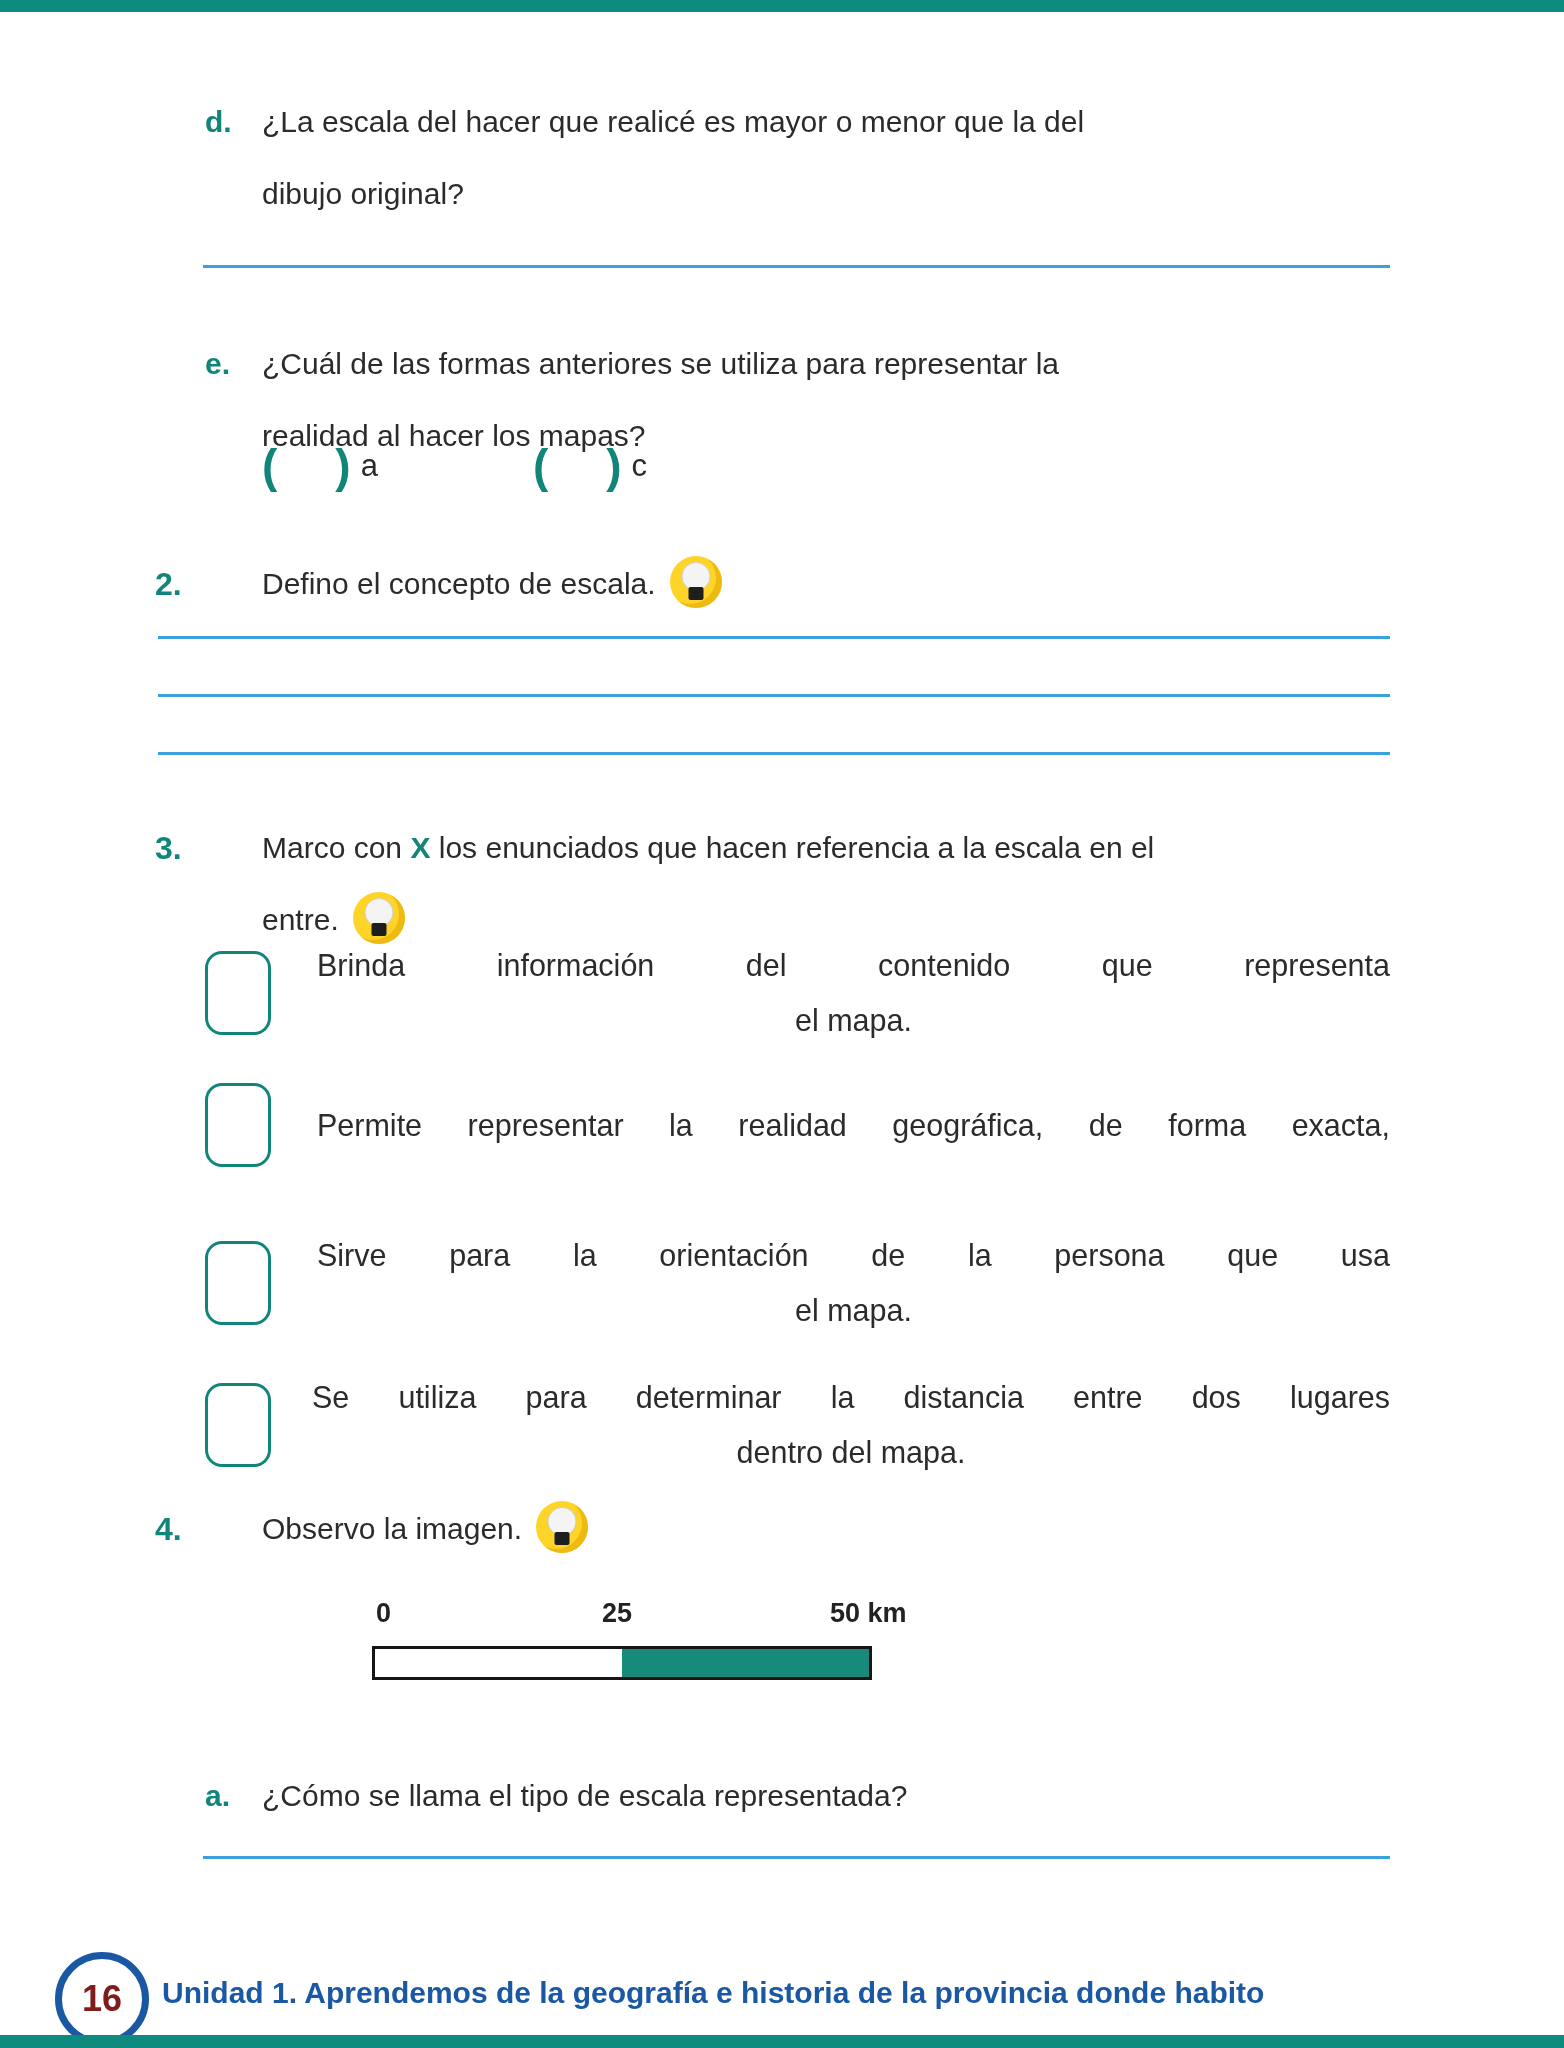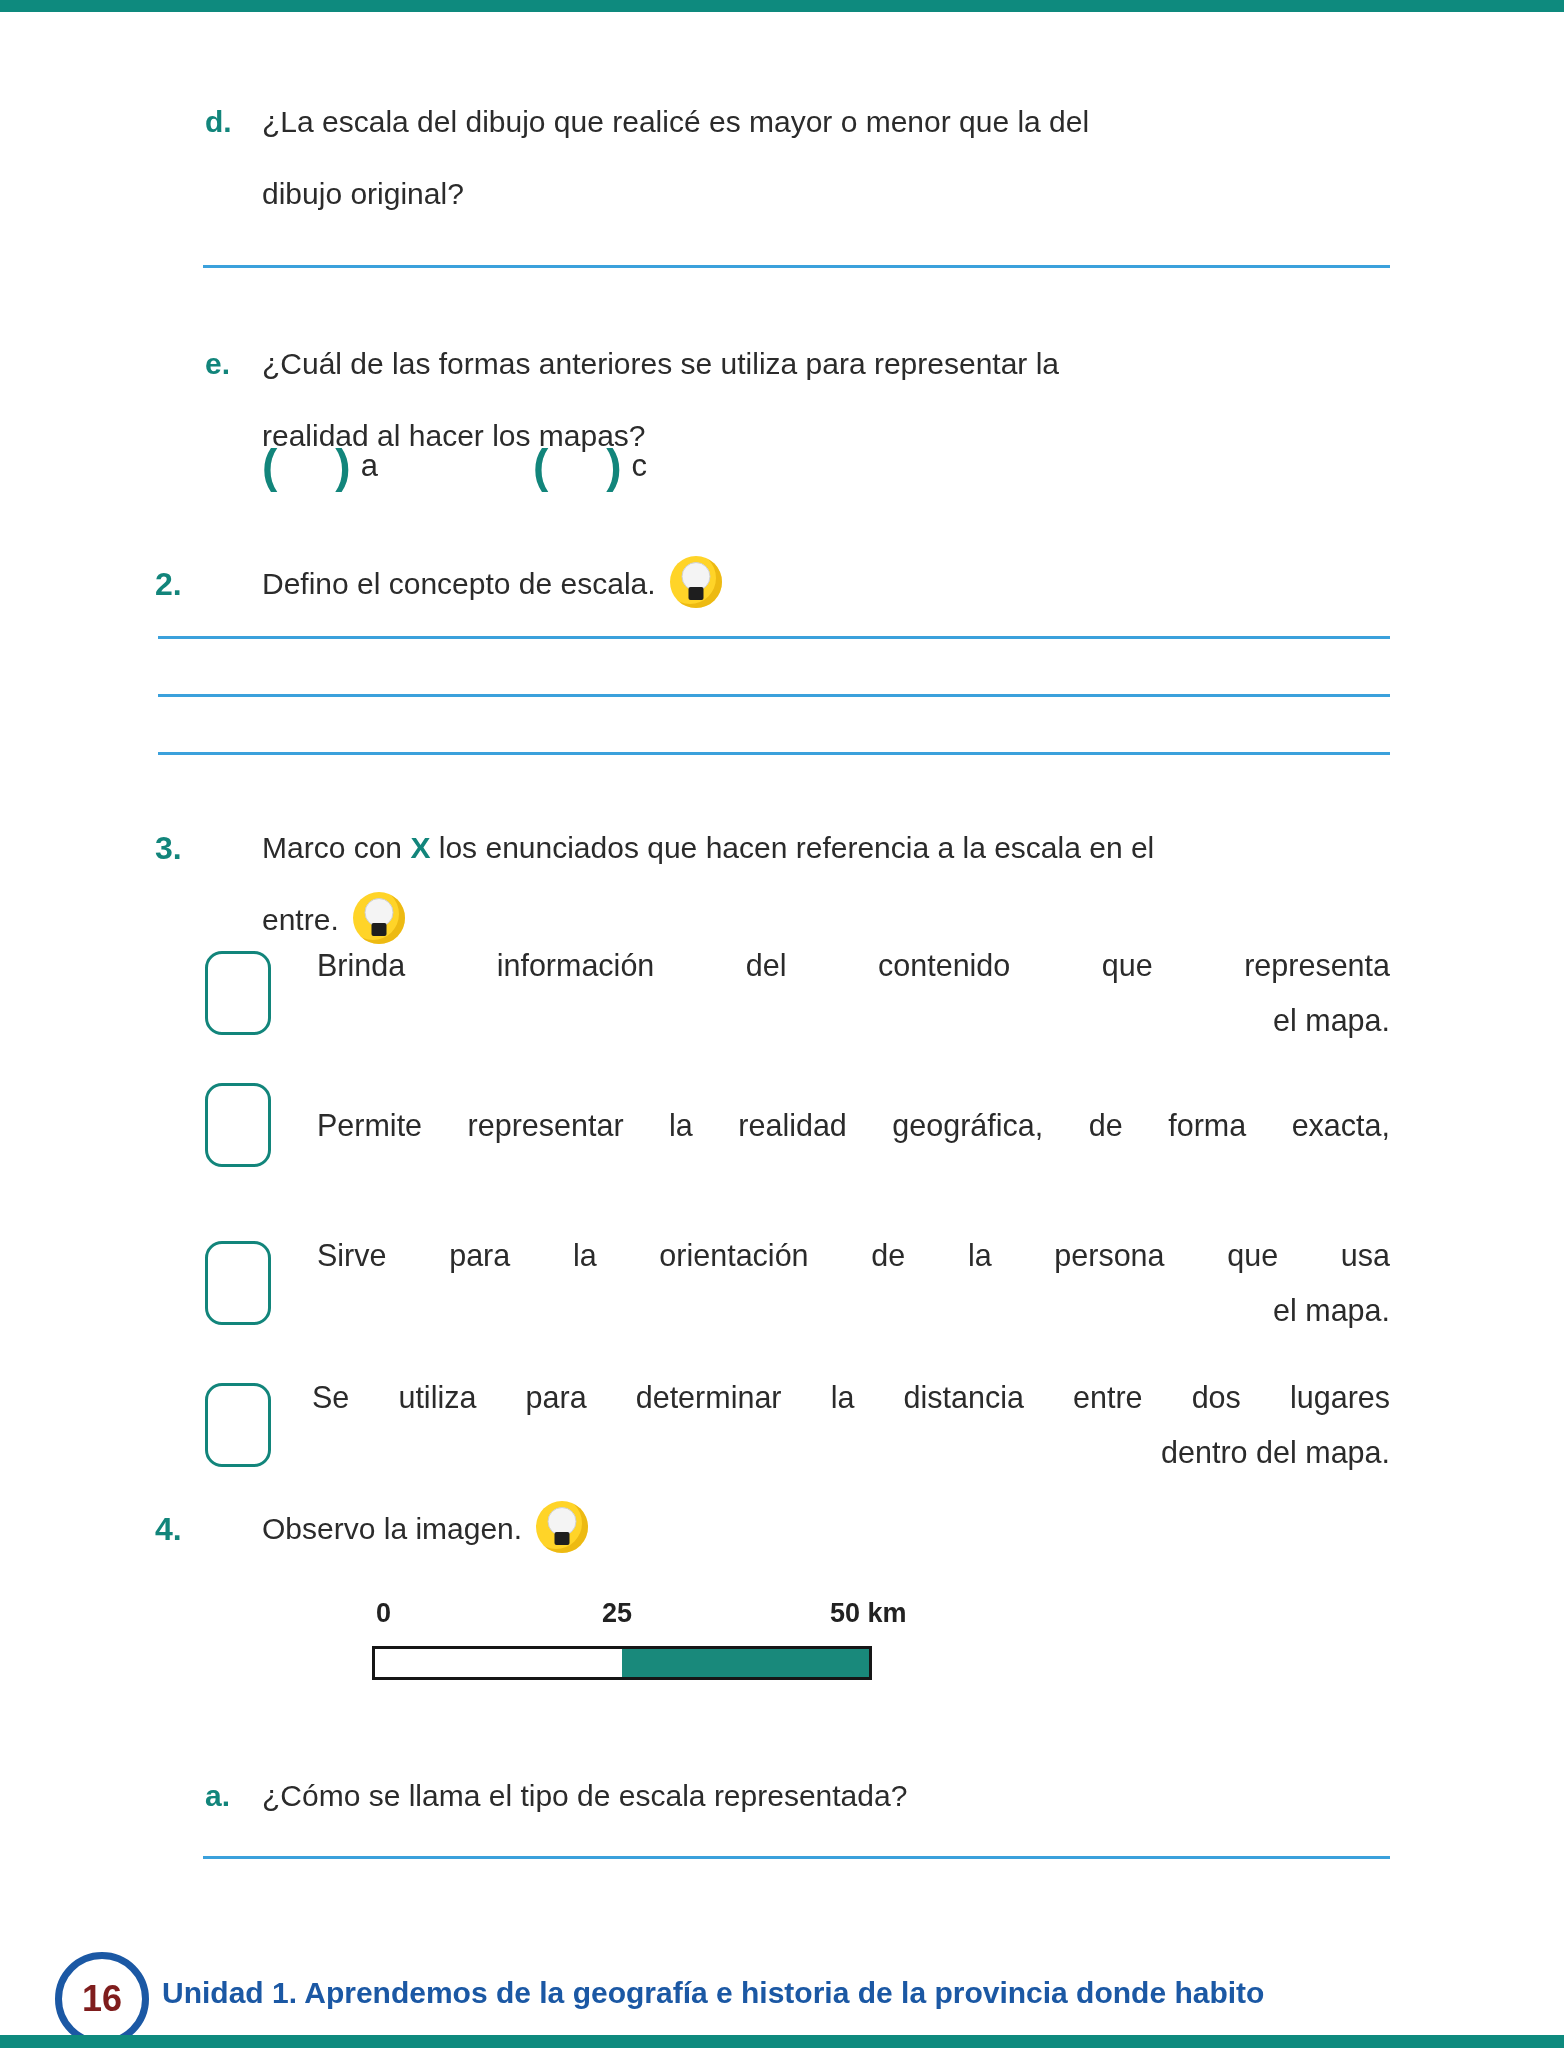--- a/index.html
+++ b/index.html
@@ -51,21 +51,21 @@
   }
 
   
   .stmt{display:flex;align-items:center;gap:46px;width:1185px;}
   .checkbox{
     flex:none;width:60px;height:78px;
     border:3.5px solid #12857b;border-radius:17px;background:#fff;
   }
   .stmt-text{flex:1;font-size:30.5px;line-height:55px;}
   .stmt-line1{text-align:justify;text-align-last:justify;}
-  .stmt-line2{text-align:right;}
+  .stmt-line2{text-align:center;}
 
   
   .scalebar{width:560px;position:relative;}
   .sb-labels{position:relative;height:40px;font-weight:bold;font-size:27px;color:#222;}
   .sb-tick{position:absolute;top:0;}
   .sb-bar{
     margin-top:8px;width:500px;height:34px;box-sizing:border-box;
     border:3.5px solid #161616;display:flex;
   }
   .sb-half{width:50%;height:100%;}
@@ -87,21 +87,21 @@
 </head>
 <body>
 
 <div class="page">
 
   <div class="edgebar top"></div>
 
   <div class="abs qrow" style="top:86px;left:205px;width:1185px;">
     <span class="qlabel">d.</span>
     <div class="qtext">
-      <span>¿La escala del dibujo que realicé es mayor o menor que la del</span><br>
+      <span>¿La escala del hacer que realicé es mayor o menor que la del</span><br>
       <span>dibujo original?</span>
     </div>
   </div>
   <div class="abs ansline" style="top:265px;left:203px;width:1187px;"></div>
 
   <div class="abs qrow" style="top:328px;left:205px;width:1185px;">
     <span class="qlabel">e.</span>
     <div class="qtext">
       <span>¿Cuál de las formas anteriores se utiliza para representar la</span><br>
       <span>realidad al hacer los mapas?</span>

